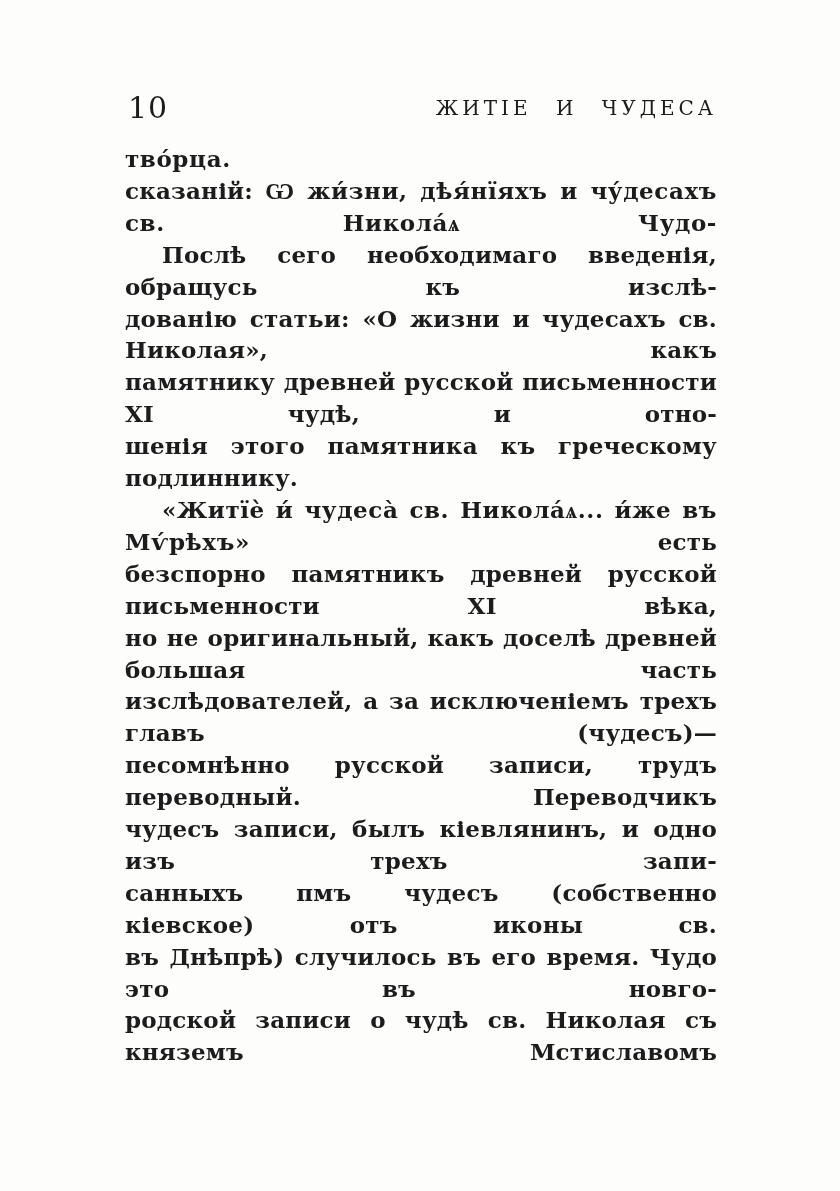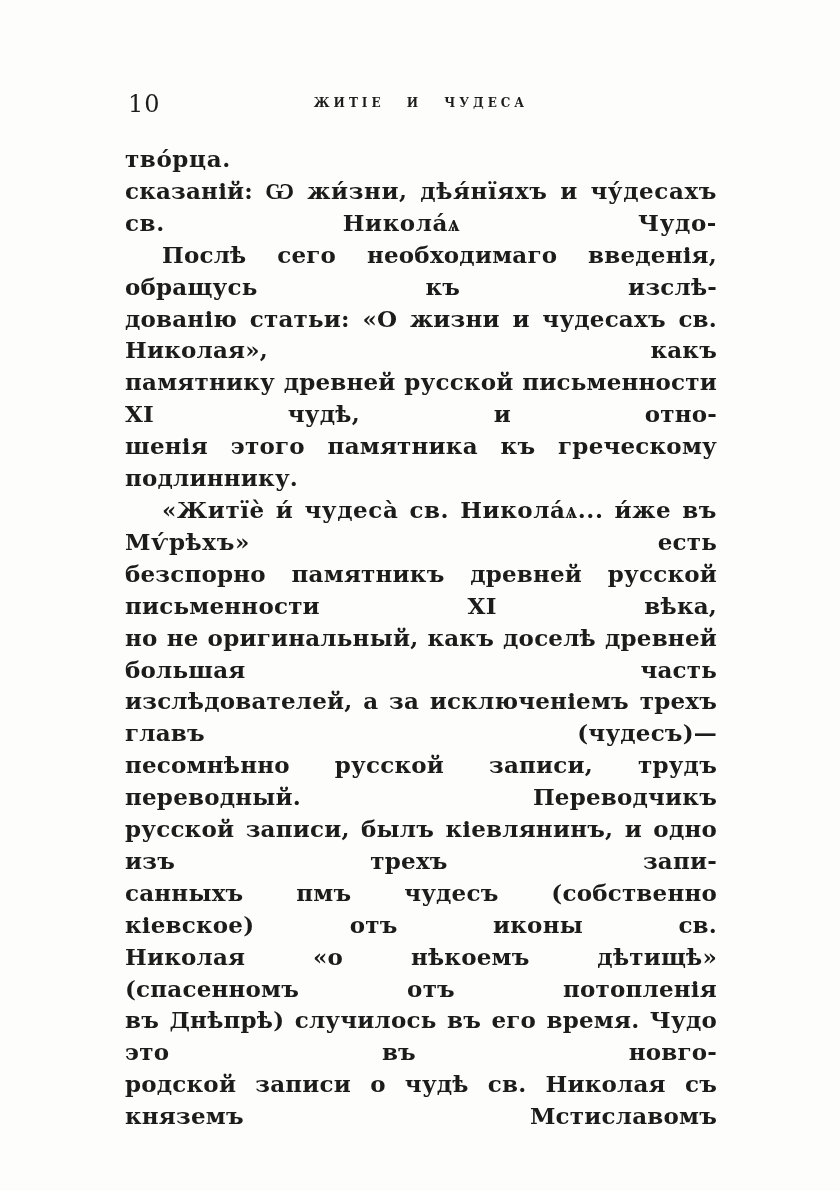--- a/index.html
+++ b/index.html
@@ -6,25 +6,25 @@
   body{
     width:840px;height:1191px;position:relative;overflow:hidden;
     background:#fdfdfc;
     font-family:"DejaVu Serif","Liberation Serif",serif;
     color:#1c1c1c;
     -webkit-font-smoothing:antialiased;
   }
   .page{position:absolute;inset:0;}
   .pageno{
     position:absolute;left:128px;top:90px;
-    font-size:24px;font-weight:400;letter-spacing:1px;
+    font-size:30px;font-weight:400;letter-spacing:1px;
   }
   .runhead{
     position:absolute;left:125px;top:96px;width:592px;
-    text-align:center;font-size:12px;font-weight:bold;
+    text-align:right;font-size:20px;font-weight:normal;
     letter-spacing:4px;word-spacing:14px;
   }
   .bodytext{
     position:absolute;left:125px;top:143px;width:592px;
     font-size:23px;line-height:31.9px;font-weight:bold;
     letter-spacing:0.2px;
   }
   .para{margin:0;}
   .line{text-align:justify;text-align-last:left;}
   .line.j{text-align-last:justify;}
@@ -48,20 +48,19 @@
         <div class="line j"><span class="plain">дованію статьи: «О жизни и чудесахъ св. Николая», какъ</span></div>
         <div class="line j"><span class="plain">памятнику древней русской письменности XI чудѣ, и отно-</span></div>
         <div class="line"><span class="plain">шенія этого памятника къ греческому подлиннику.</span></div>
       </div>
       <div class="para">
         <div class="line j ind"><span class="cs">«Житїѐ и́ чудеса̀ св. Никола́ѧ... и́же въ Мѵ́рѣхъ»</span><span class="plain"> есть</span></div>
         <div class="line j"><span class="plain">безспорно памятникъ древней русской письменности XI вѣка,</span></div>
         <div class="line j"><span class="plain">но не оригинальный, какъ доселѣ древней большая часть</span></div>
         <div class="line j"><span class="plain">изслѣдователей, а за исключеніемъ трехъ главъ (чудесъ)—</span></div>
         <div class="line j"><span class="plain">песомнѣнно русской записи, трудъ переводный. Переводчикъ</span></div>
-        <div class="line j"><span class="plain">русской записи, былъ кіевлянинъ, и одно изъ трехъ запи-</span></div>
+        <div class="line j"><span class="plain">чудесъ записи, былъ кіевлянинъ, и одно изъ трехъ запи-</span></div>
         <div class="line j"><span class="plain">санныхъ пмъ чудесъ (собственно кіевское) отъ иконы св.</span></div>
-        <div class="line j"><span class="plain">Николая «о нѣкоемъ дѣтищѣ» (спасенномъ отъ потопленія</span></div>
         <div class="line j"><span class="plain">въ Днѣпрѣ) случилось въ его время. Чудо это въ новго-</span></div>
         <div class="line j"><span class="plain">родской записи о чудѣ св. Николая съ княземъ Мстиславомъ</span></div>
       </div>
     </div>
 </div>
 
 </body></html>

